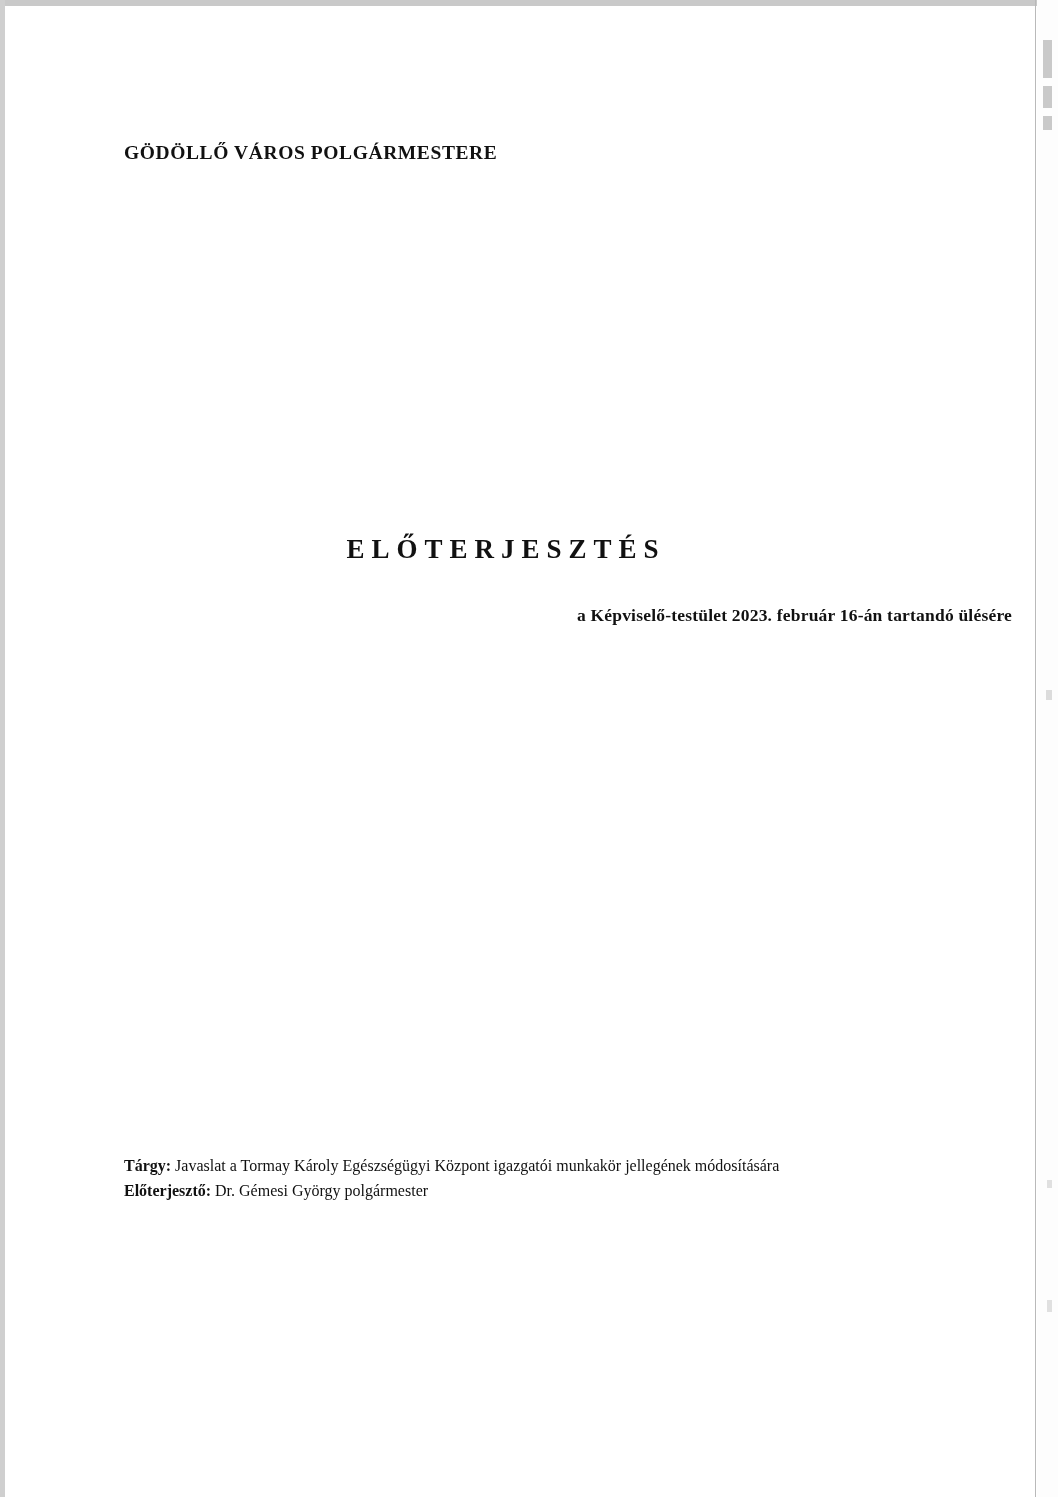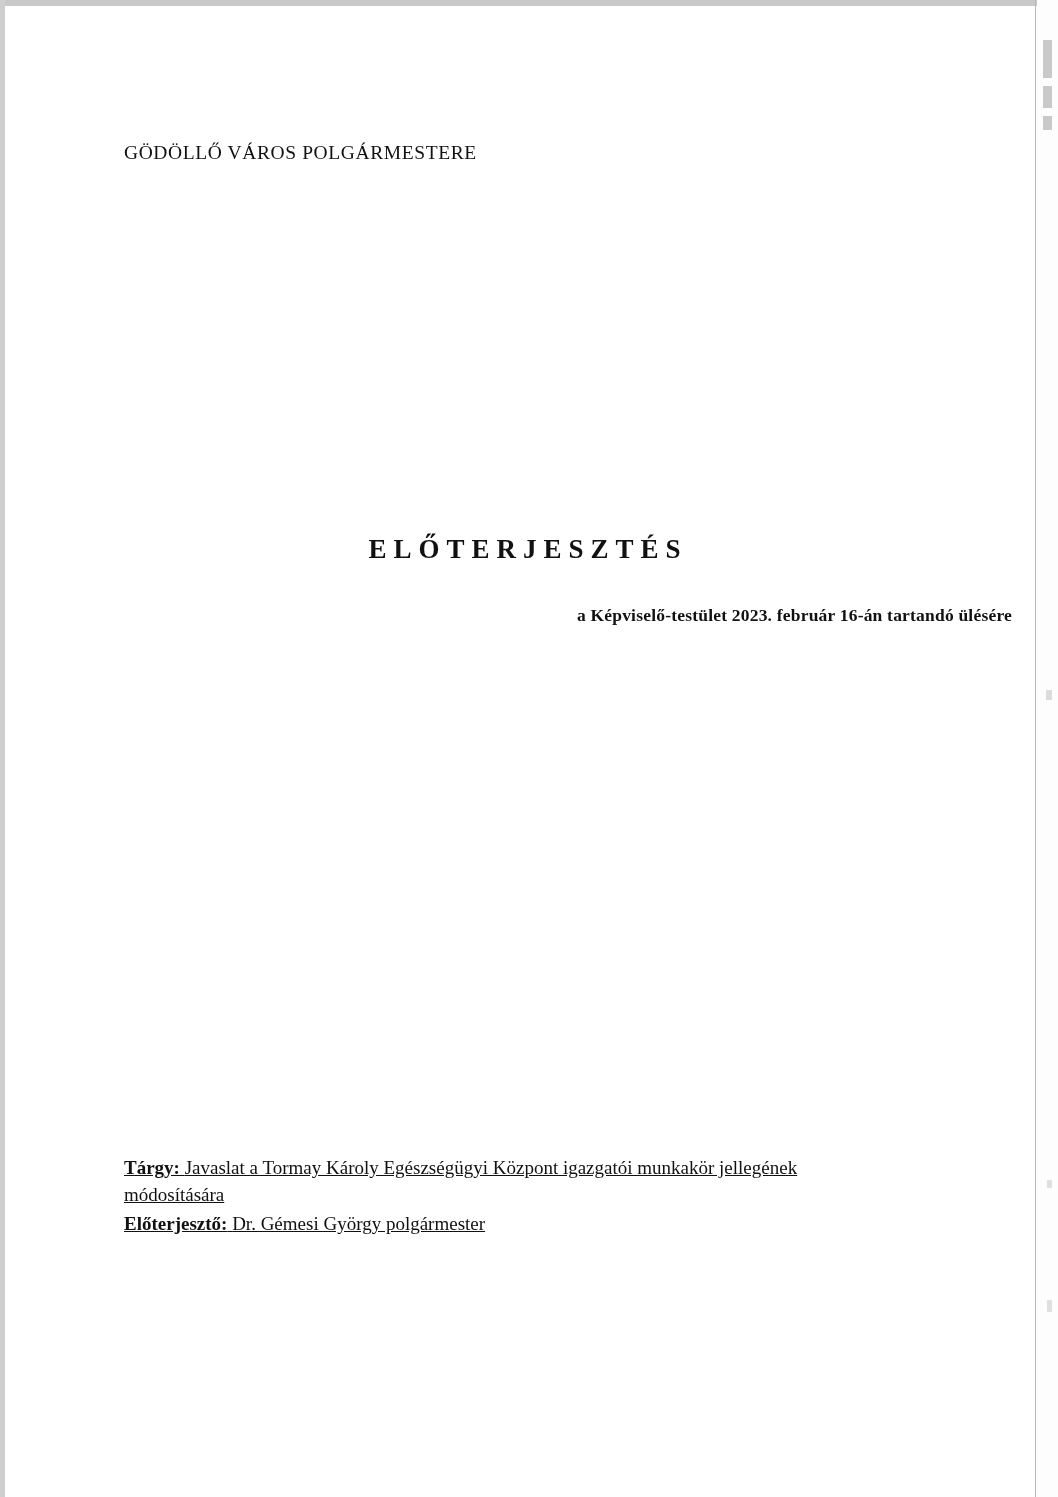--- a/index.html
+++ b/index.html
@@ -62,57 +62,55 @@
   .sp3 { top: 116px; height: 14px; }
   .sp4 { top: 690px; height: 10px; width: 6px; opacity:.35; }
   .sp5 { top: 1180px; height: 8px; width: 5px; opacity:.3; }
   .sp6 { top: 1300px; height: 12px; width: 5px; opacity:.3; }
 
   
   .org-line {
     position: absolute;
     top: 142px;
     left: 124px;
-    font-weight: normal;
+    font-weight: bold;
     font-size: 19.5px;
     letter-spacing: 0.6px;
     white-space: nowrap;
   }
 
   .doc-title {
     position: absolute;
     top: 534px;
     left: 0;
     width: 1012px;
     text-align: center;
     font-weight: bold;
     font-size: 27px;
     letter-spacing: 7px;
-    padding-left: 22px;
   }
 
   .doc-subtitle {
     position: absolute;
     top: 605px;
     left: 0;
     width: 1012px;
     text-align: right;
     font-weight: bold;
     font-size: 17.5px;
     letter-spacing: 0.2px;
   }
 
   .meta-block {
     position: absolute;
     top: 1155px;
     left: 124px;
     width: 770px;
-    font-size: 19px;
+    font-size: 16px;
     line-height: 1.42;
-    text-decoration: underline;
   }
   .meta-label {
     font-weight: bold;
   }
   .meta-row {
     margin: 0;
   }
   .meta-row + .meta-row {
     margin-top: 2px;
   }

